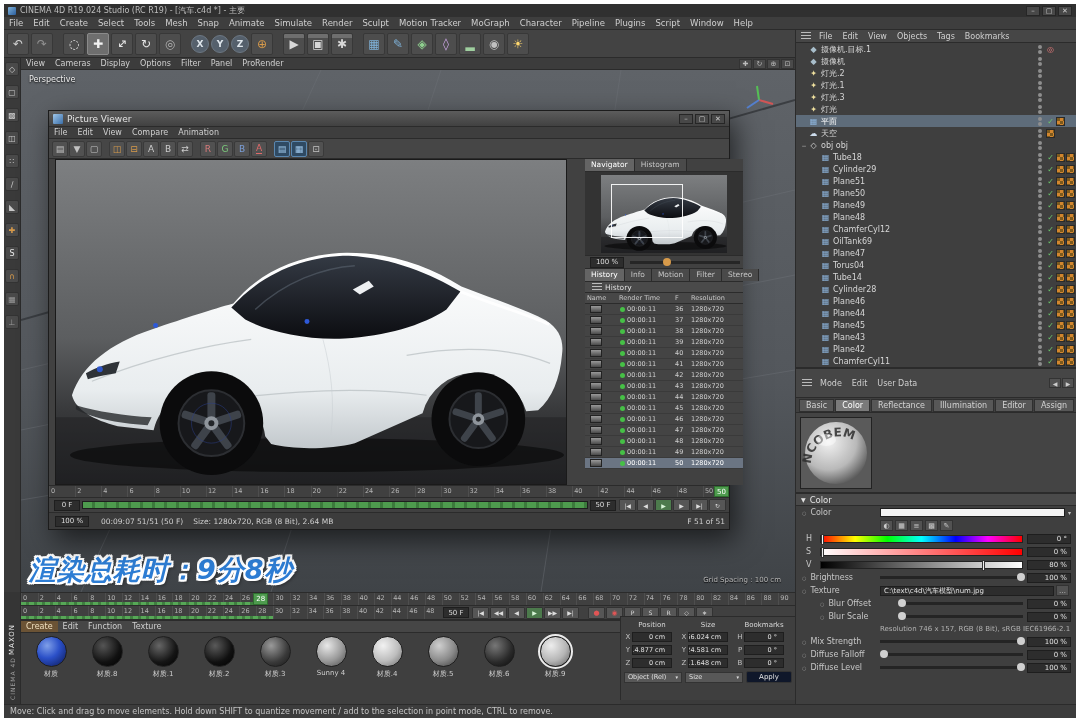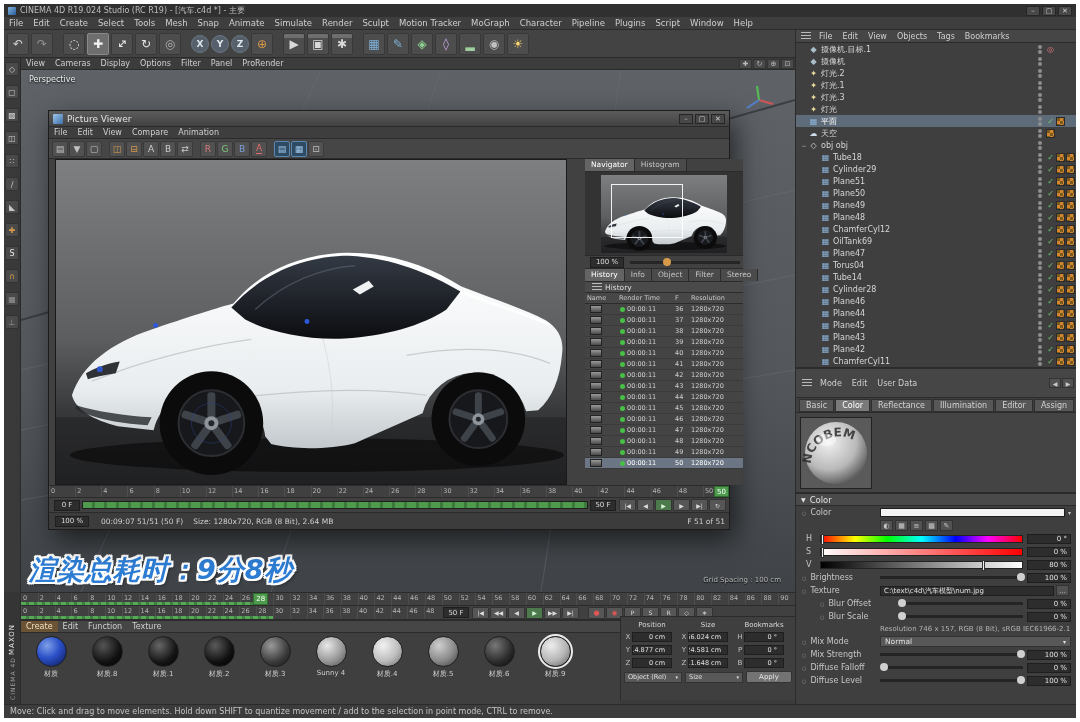--- a/index.html
+++ b/index.html
@@ -145,21 +145,21 @@
 
 
 #coords{left:616px;top:612px;width:175px;height:84px;background:#3f3f3f;border-top:1px solid #2b2b2b;border-left:1px solid #2b2b2b;padding:2px 3px;font-size:7px}
 .chead{display:flex;height:11px;align-items:center;color:#d8d8d8}
 .chead span{flex:1;text-align:center}
 .crow{display:flex;align-items:center;height:13px}
 .clbl{width:8px;color:#c0c0c0;text-align:center}
 .cbox{flex:1;height:10px;background:#2d2d2d;border:1px solid #1e1e1e;color:#e0e0e0;display:flex;align-items:center;justify-content:flex-end;padding:0 6px;margin-right:8px;font-size:6.5px;overflow:hidden;white-space:nowrap}
 #coordfoot{display:flex;align-items:center;margin-top:2px}
 .cdrop{flex:1;height:11px;background:#585858;border:1px solid #333;display:flex;align-items:center;justify-content:space-between;padding:0 3px;margin-right:3px;font-size:6.5px;color:#e0e0e0}
-.capply{width:46px;height:12px;background:#737373;border:1px solid #333;border-radius:2px;display:flex;align-items:center;justify-content:center;color:#e6e6e6;font-size:7px}
+.capply{width:46px;height:12px;background:#0f172a;border:1px solid #333;border-radius:2px;display:flex;align-items:center;justify-content:center;color:#e6e6e6;font-size:7px}
 
 
 #brand{left:0;top:588px;width:17px;height:112px;background:#353535;display:flex;flex-direction:column;align-items:center;justify-content:flex-end;padding-bottom:4px;border-right:1px solid #2b2b2b}
 #brand span{writing-mode:vertical-rl;transform:rotate(180deg);font-size:7px;color:#e8e8e8;letter-spacing:1px}
 #brand .b2{color:#9a9a9a;font-size:6px;margin-top:2px}
 #statusbar{left:0;top:700px;width:1072px;height:14px;background:#3c3c3c;border-top:1px solid #2b2b2b;display:flex;align-items:center;padding:0 6px;font-size:8px;color:#c4c4c4}
 </style>
 </head>
 <body>
 
@@ -593,21 +593,21 @@
       <div id="zoomrow">
         <span class="fbox" style="width:34px">100 %</span>
         <span class="zslider">
               <i></i>
             </span>
       </div>
       <div class="pvtabs">
 
       <span class="pvtab active">History</span>
             <span class="pvtab">Info</span>
-            <span class="pvtab">Object</span>
+            <span class="pvtab">Motion</span>
             <span class="pvtab">Filter</span>
             <span class="pvtab">Stereo</span>
           </div>
       <div id="histtitle">
         <span class="burger"></span>
         <span>History</span>
       </div>
       <div class="hhead">
         <span class="hc1">Name</span>
         <span class="hc2">Render Time</span>
@@ -1463,27 +1463,20 @@
       </div>
       <div class="arow" style="padding-left:24px">
         <span class="albl">Blur Scale</span>
         <span class="aslider">
               <i style="left:0"></i>
             </span>
         <span class="aval">0 %</span>
       </div>
       <div class="resinfo">Resolution 746 x 157, RGB (8 Bit), sRGB IEC61966-2.1</div>
       <div class="arow">
-        <span class="albl">Mix Mode</span>
-        <span class="adrop">
-              <span>Normal</span>
-              <span style="font-size:6px">▾</span>
-            </span>
-      </div>
-      <div class="arow">
         <span class="albl">Mix Strength</span>
         <span class="aslider">
               <i style="left:96%"></i>
             </span>
         <span class="aval">100 %</span>
       </div>
       <div class="arow">
         <span class="albl">Diffuse Falloff</span>
         <span class="aslider">
               <i style="left:0"></i>

